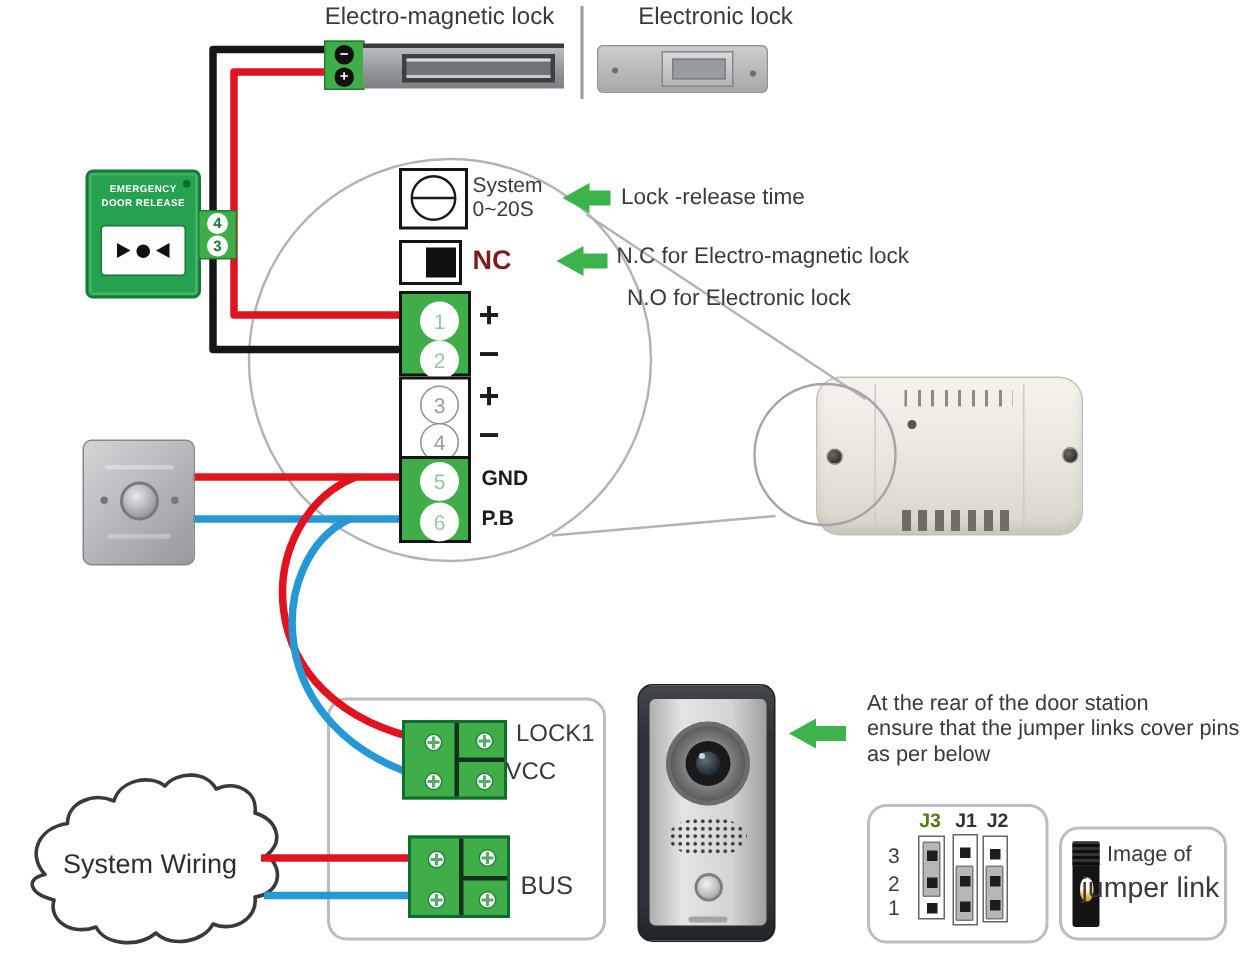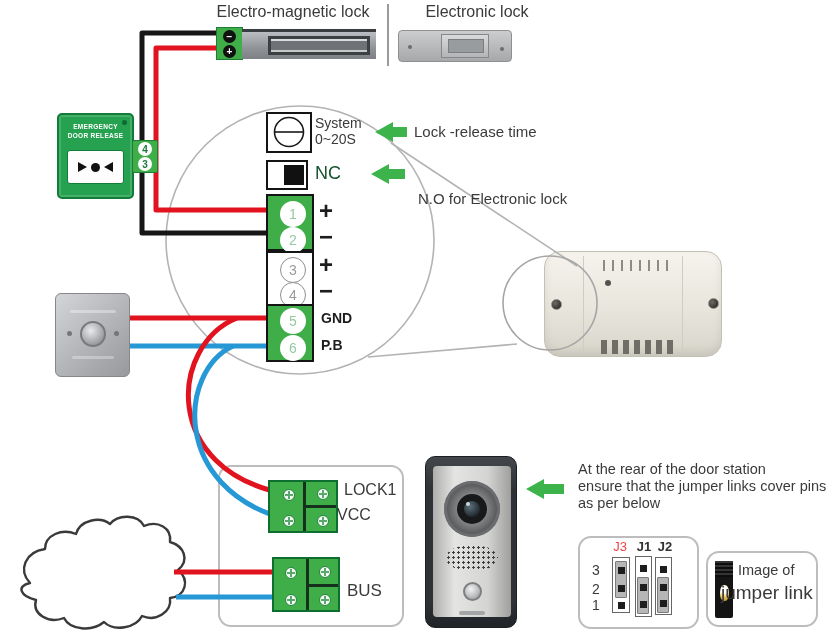--- a/index.html
+++ b/index.html
@@ -136,21 +136,22 @@
       <line x1="6.5" y1="18" x2="35.5" y2="18" stroke="#1a1a1a" stroke-width="1.6"></line>
     </svg>
   </div>
   <div class="txt" style="left:315px;top:115px;font-size:14px;z-index:3">System</div>
   <div class="txt" style="left:315px;top:131px;font-size:14px;z-index:3">0~20S</div>
   <div class="txt" style="left:414px;top:123px;font-size:15px;z-index:3">Lock -release time</div>
 
   <div class="abs seg-border" style="left:266px;top:160px;width:42px;height:30px;background:#fff;z-index:3">
     <div class="abs" style="left:16px;top:3px;width:20px;height:20px;background:#111"></div>
   </div>
-  <div class="txt" style="left:315px;top:163px;font-size:18px;font-weight:normal;color:#14532d;z-index:3">NC</div>
+  <div class="txt" style="left:315px;top:163px;font-size:18px;font-weight:bold;color:#7f1d1d;z-index:3">NC</div>
+  <div class="txt" style="left:411px;top:162px;font-size:15px;z-index:3">N.C for Electro-magnetic lock</div>
   <div class="txt" style="left:418px;top:190px;font-size:15px;z-index:3">N.O for Electronic lock</div>
 
   <div class="abs seg-border" style="left:266px;top:194px;width:48px;height:57px;background:#3fae49;z-index:3">
     <div class="tcirc" style="left:12px;top:5px">1</div>
     <div class="tcirc" style="left:12px;top:31px">2</div>
   </div>
   <div class="abs seg-border" style="left:266px;top:251px;width:48px;height:55px;background:#fff;z-index:3">
     <div class="tcirc outline" style="left:12px;top:4px">3</div>
     <div class="tcirc outline" style="left:12px;top:29px">4</div>
   </div>
@@ -179,26 +180,27 @@
   <div class="gblock" style="left:272px;top:557px;width:68px;height:55px;z-index:3">
     <div class="divl" style="left:32px;top:0;width:2.5px;height:100%"></div>
     <div class="divl" style="left:34px;top:25px;right:0;height:2.5px"></div>
     <div class="screw" style="left:11px;top:8px"></div>
     <div class="screw" style="left:45px;top:7px"></div>
     <div class="screw" style="left:11px;top:35px"></div>
     <div class="screw" style="left:45px;top:35px"></div>
   </div>
   <div class="txt" style="left:347px;top:581px;font-size:17px;z-index:3">BUS</div>
 
+  <div class="txt ctr" style="left:28px;top:566px;width:144px;font-size:18px;color:#2e2e2e;z-index:3">System Wiring</div>
 
   <div class="txt" style="left:578px;top:478px;font-size:14.5px;z-index:3">ensure that the jumper links cover pins</div>
   <div class="txt" style="left:578px;top:461px;font-size:14.5px;z-index:3">At the rear of the door station</div>
   <div class="txt" style="left:578px;top:495px;font-size:14.5px;z-index:3">as per below</div>
 
-  <div class="txt ctr" style="left:609px;top:540px;width:22px;font-size:13px;font-weight:normal;color:#ef4444;z-index:3">J3</div>
+  <div class="txt ctr" style="left:609px;top:540px;width:22px;font-size:13px;font-weight:bold;color:#4d7c0f;z-index:3">J3</div>
   <div class="txt ctr" style="left:633px;top:540px;width:22px;font-size:13px;font-weight:bold;color:#333;z-index:3">J1</div>
   <div class="txt ctr" style="left:654px;top:540px;width:22px;font-size:13px;font-weight:bold;color:#333;z-index:3">J2</div>
   <div class="txt" style="left:592px;top:562px;font-size:14px;z-index:3">3</div>
   <div class="txt" style="left:592px;top:581px;font-size:14px;z-index:3">2</div>
   <div class="txt" style="left:592px;top:597px;font-size:14px;z-index:3">1</div>
 
   <div class="jstrip" style="left:612px;top:557px;width:18px;height:56px;z-index:3">
     <div class="jgray" style="left:1.5px;top:2.5px;width:12px;height:37px"></div>
     <div class="pin" style="left:4.5px;top:9px"></div>
     <div class="pin" style="left:4.5px;top:27px"></div>

